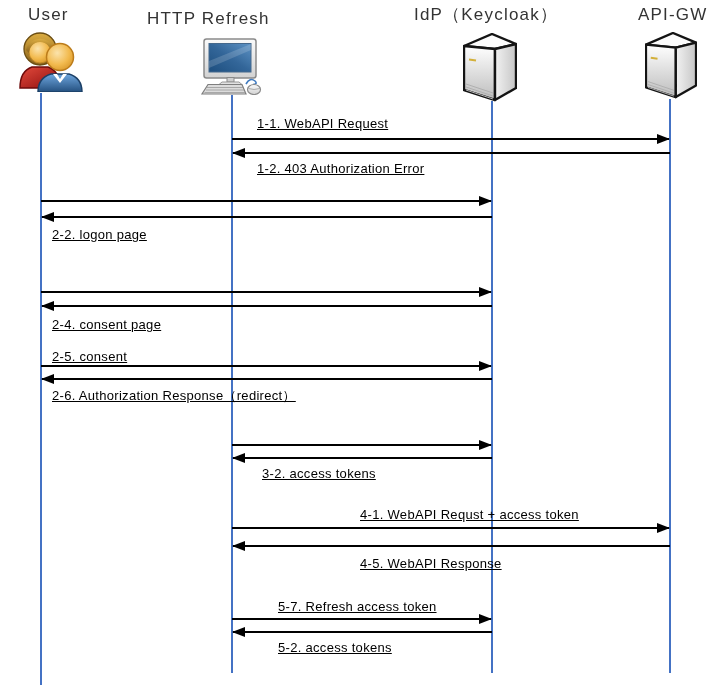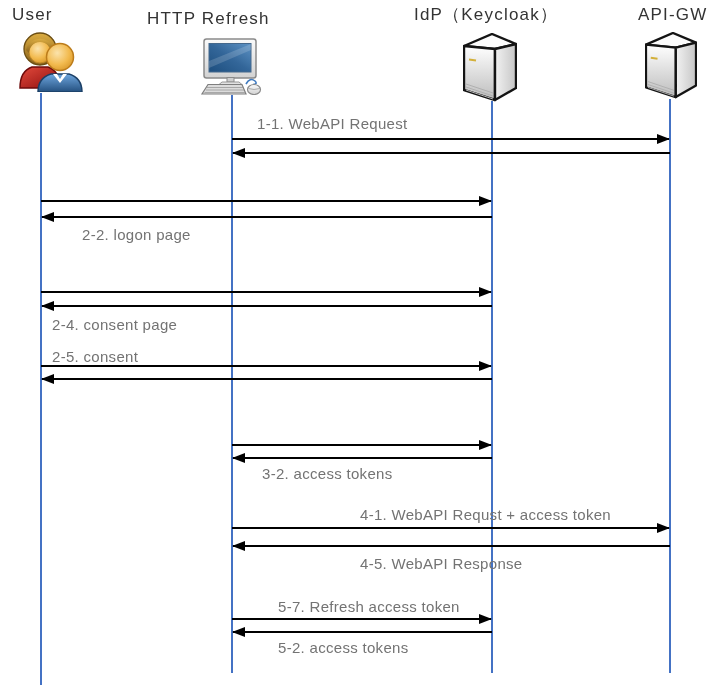--- a/index.html
+++ b/index.html
@@ -8,22 +8,22 @@
     font-family:"Liberation Sans","DejaVu Sans",sans-serif;
   }
   #arrow-layer{position:absolute;left:0;top:0;width:720px;height:687px;}
   .actor-label{
     position:absolute;font-size:17px;color:#333333;white-space:nowrap;
     letter-spacing:1.2px;line-height:19px;
   }
   .actor-icon{position:absolute;}
   .actor-icon svg{display:block;width:100%;height:100%;}
   .msg{
-    position:absolute;font-size:15px;color:#737373;white-space:nowrap;
-    letter-spacing:0.3px;line-height:15px;
+    position:absolute;font-size:13px;color:#000000;white-space:nowrap;
+    letter-spacing:0.3px;line-height:15px;text-decoration:underline;
   }
 </style>
 </head>
 <body>
 
 <div class="stage">
 
   <svg id="arrow-layer" xmlns="http://www.w3.org/2000/svg">
     <defs>
       <marker id="ah" viewBox="0 0 13 10" markerWidth="13" markerHeight="10" refX="12" refY="5" orient="auto" markerUnits="userSpaceOnUse">
@@ -43,21 +43,21 @@
       <line x1="41" y1="366" x2="491" y2="366" stroke="#000000" stroke-width="2" marker-end="url(#ah)"></line>
       <line x1="492" y1="379" x2="42" y2="379" stroke="#000000" stroke-width="2" marker-end="url(#ah)"></line>
       <line x1="232" y1="445" x2="491" y2="445" stroke="#000000" stroke-width="2" marker-end="url(#ah)"></line>
       <line x1="492" y1="458" x2="233" y2="458" stroke="#000000" stroke-width="2" marker-end="url(#ah)"></line>
       <line x1="232" y1="528" x2="669" y2="528" stroke="#000000" stroke-width="2" marker-end="url(#ah)"></line>
       <line x1="670" y1="546" x2="233" y2="546" stroke="#000000" stroke-width="2" marker-end="url(#ah)"></line>
       <line x1="232" y1="619" x2="491" y2="619" stroke="#000000" stroke-width="2" marker-end="url(#ah)"></line>
       <line x1="492" y1="632" x2="233" y2="632" stroke="#000000" stroke-width="2" marker-end="url(#ah)"></line>
     </svg>
 
-  <div class="actor-label" style="left: 12px; top: 5px; text-align: center;">User</div>
+  <div class="actor-label" style="left: 28px; top: 5px; text-align: center;">User</div>
   <div class="actor-icon" style="left: 15px; top: 30px; width: 68px; height: 62px;">
     <svg viewBox="0 0 68 62" preserveAspectRatio="none" xmlns="http://www.w3.org/2000/svg">
       <defs>
         <radialGradient id="gHead" cx="40%" cy="35%" r="80%">
           <stop offset="0" stop-color="#FBE3AC"></stop>
             <stop offset="0.55" stop-color="#F2BA4E"></stop>
             <stop offset="1" stop-color="#D18D1F"></stop>
         </radialGradient>
         <linearGradient id="gRed" x1="0" y1="0" x2="1" y2="1">
           <stop offset="0" stop-color="#E34A3C"></stop>
@@ -143,22 +143,24 @@
       <line x1="6" y1="26.5" x2="13" y2="27.5" stroke="#D3B03A" stroke-width="2.2"></line>
       <g stroke="#B0B0B0" stroke-width="1">
         <line x1="3" y1="51" x2="30" y2="60"></line>
           <line x1="3" y1="54" x2="30" y2="63"></line>
           <line x1="3" y1="57" x2="30" y2="66"></line>
       </g>
     </svg>
   </div>
 
   <div class="msg" style="left: 257px; top: 116px;">1-1. WebAPI Request</div>
-  <div class="msg" style="left: 52px; top: 227px; margin-left: 30px;">2-2. logon page</div>
+  <div class="msg" style="left: 257px; top: 161px;">1-2. 403 Authorization Error</div>
+  <div class="msg" style="left: 52px; top: 227px;">2-2. logon page</div>
   <div class="msg" style="left: 52px; top: 317px;">2-4. consent page</div>
   <div class="msg" style="left: 52px; top: 349px;">2-5. consent</div>
+  <div class="msg" style="left: 52px; top: 388px;">2-6. Authorization  Response（redirect）</div>
   <div class="msg" style="left: 262px; top: 466px;">3-2. access tokens</div>
   <div class="msg" style="left: 360px; top: 507px;">4-1. WebAPI Requst + access token</div>
   <div class="msg" style="left: 360px; top: 556px;">4-5. WebAPI Response</div>
   <div class="msg" style="left: 278px; top: 599px;">5-7. Refresh access token</div>
   <div class="msg" style="left: 278px; top: 640px;">5-2. access tokens</div>
 
 </div>
 
 </body></html>

